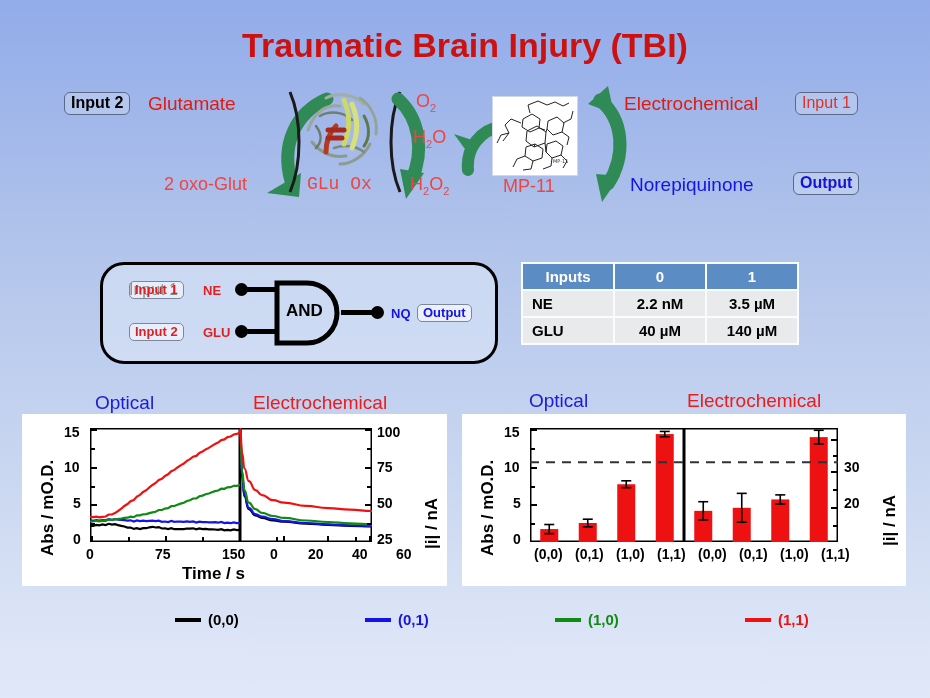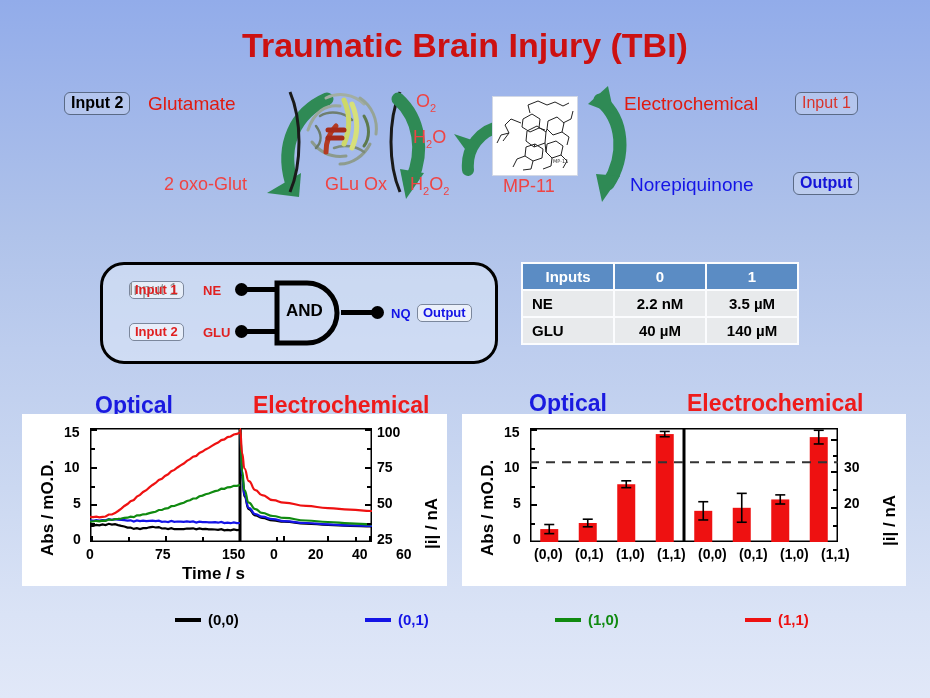--- a/index.html
+++ b/index.html
@@ -46,21 +46,21 @@
   #tbl{left:521px;top:262px;border-collapse:collapse;}
   #tbl th,#tbl td{
     font-size:15px;font-weight:bold;text-align:center;
     padding:4px 0;border:2px solid #fbfcfe;
   }
   #tbl th{background:#5b8cc4;color:#fff;margin-left:29px;}
   #tbl td{background:#e8eaec;color:#000;}
   #tbl td.rowhdr{background:#e8eaec;text-align:left;padding-left:9px;}
   .cw1{width:90px}.cw2{width:90px}.cw3{width:90px}
   
-  .secthdr{font-size:23px;font-weight:bold;}
+  .secthdr{font-size:19px;font-weight:normal;}
   .opt{color:#1a1ae0;}
   .ec{color:#ee1b1b;}
   
   .panel{background:#ffffff;}
   #panelL{left:22px;top:414px;width:425px;height:172px;}
   #panelR{left:462px;top:414px;width:444px;height:172px;}
   .axlbl{font-size:15px;font-weight:bold;color:#000;}
   .vrot{transform:rotate(-90deg);transform-origin:left top;white-space:nowrap;}
   .tick{font-size:14px;font-weight:bold;color:#000;}
   
@@ -98,21 +98,21 @@
       <path d="M34 62 C 44 58, 56 60, 64 66" stroke="#7b8b7b" stroke-width="2.5"></path>
       <path d="M44 14 C 50 28, 50 44, 44 58" stroke="#cdd86a" stroke-width="5"></path>
       <path d="M52 18 C 58 32, 58 48, 52 62" stroke="#d7e07a" stroke-width="5"></path>
       <path d="M36 40 C 30 46, 26 56, 26 66" stroke="#b43a22" stroke-width="5"></path>
       <path d="M28 44 L 44 44" stroke="#a52a1a" stroke-width="5"></path>
       <path d="M28 52 L 42 52" stroke="#a52a1a" stroke-width="5"></path>
       <path d="M64 30 C 70 40, 70 52, 64 60" stroke="#5d7a4e" stroke-width="3"></path>
       <path d="M16 40 C 22 48, 22 56, 16 62" stroke="#6b7b6b" stroke-width="2.5"></path>
     </g>
   </svg>
-  <div class="abs blk" style="left:325px;top:94px;">GLu Ox</div>
+  <div class="abs blk" style="left:307px;top:94px;font-family:Liberation Mono, monospace;">GLu Ox</div>
 
   <svg class="abs" style="left:382px;top:8px;" width="22" height="108" viewBox="0 0 22 108">
     <path d="M18 4 C 6 32, 6 76, 18 104" stroke="#1a1a1a" stroke-width="3" fill="none"></path>
   </svg>
 
   <svg class="abs" style="left:386px;top:5px;" width="56" height="120" viewBox="0 0 56 120">
     <path d="M12 14 C 34 34, 38 66, 26 94" stroke="#2f8a55" stroke-width="13" fill="none" stroke-linecap="round"></path>
     <polygon points="14,84 20,114 38,88" fill="#2f8a55"></polygon>
   </svg>
 

